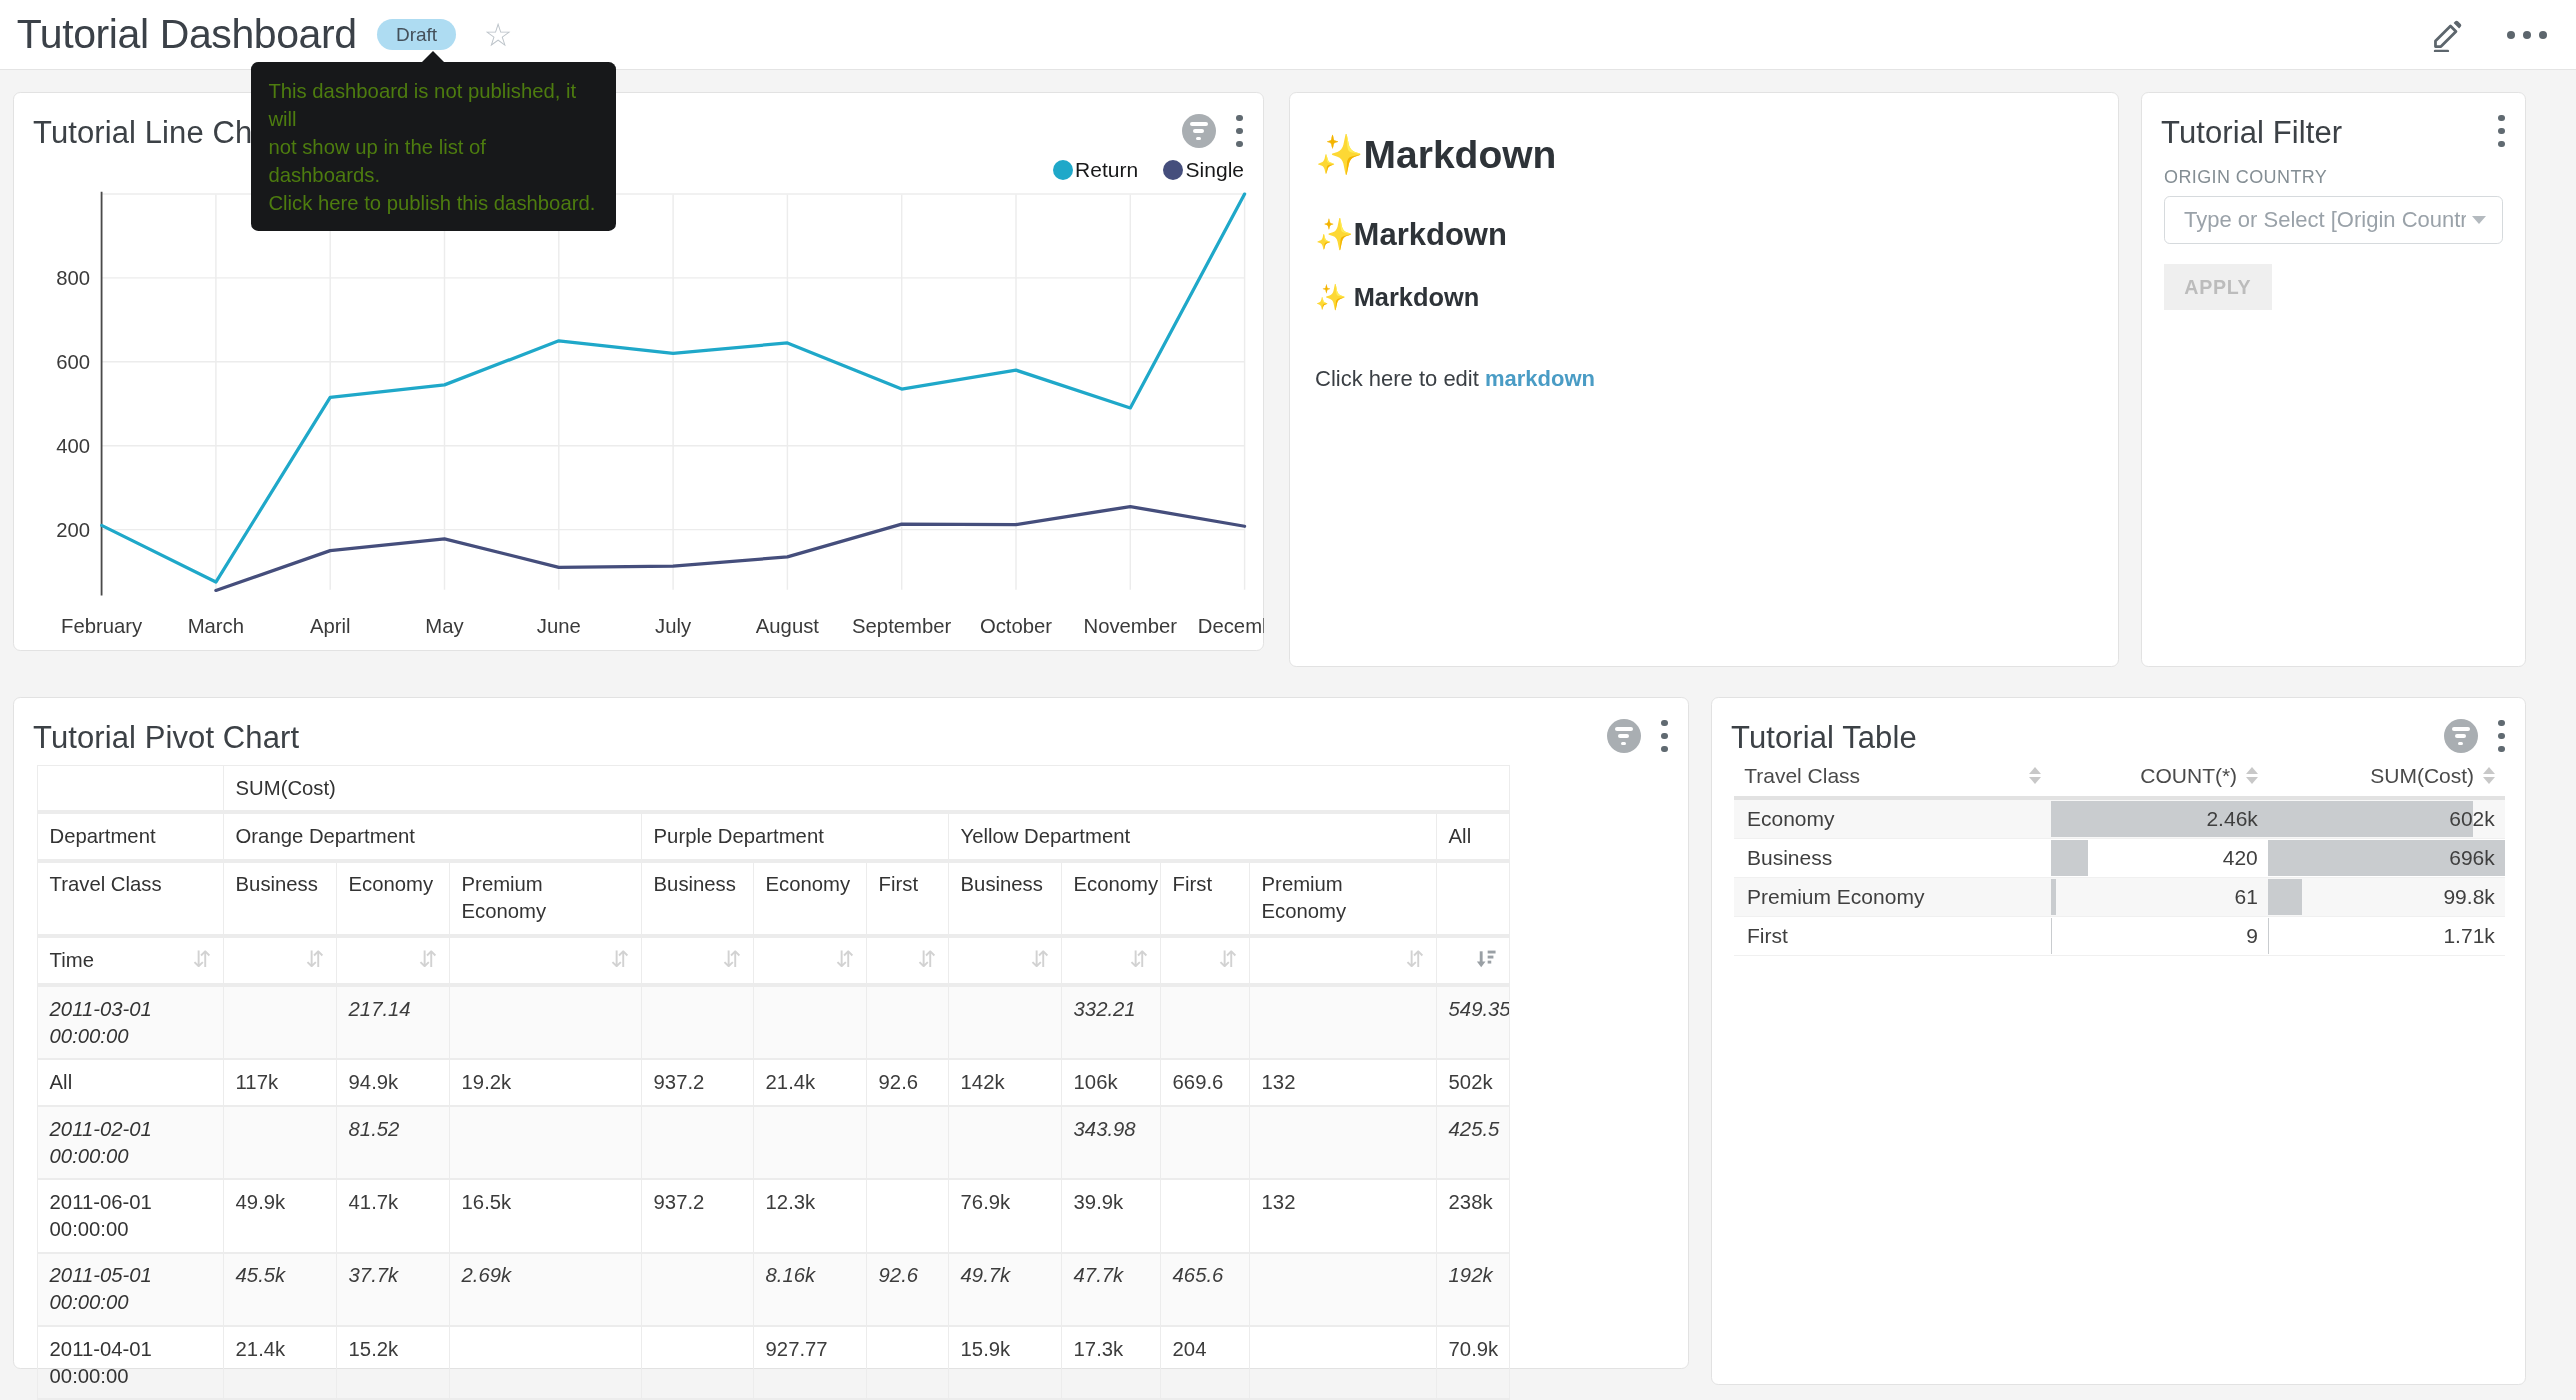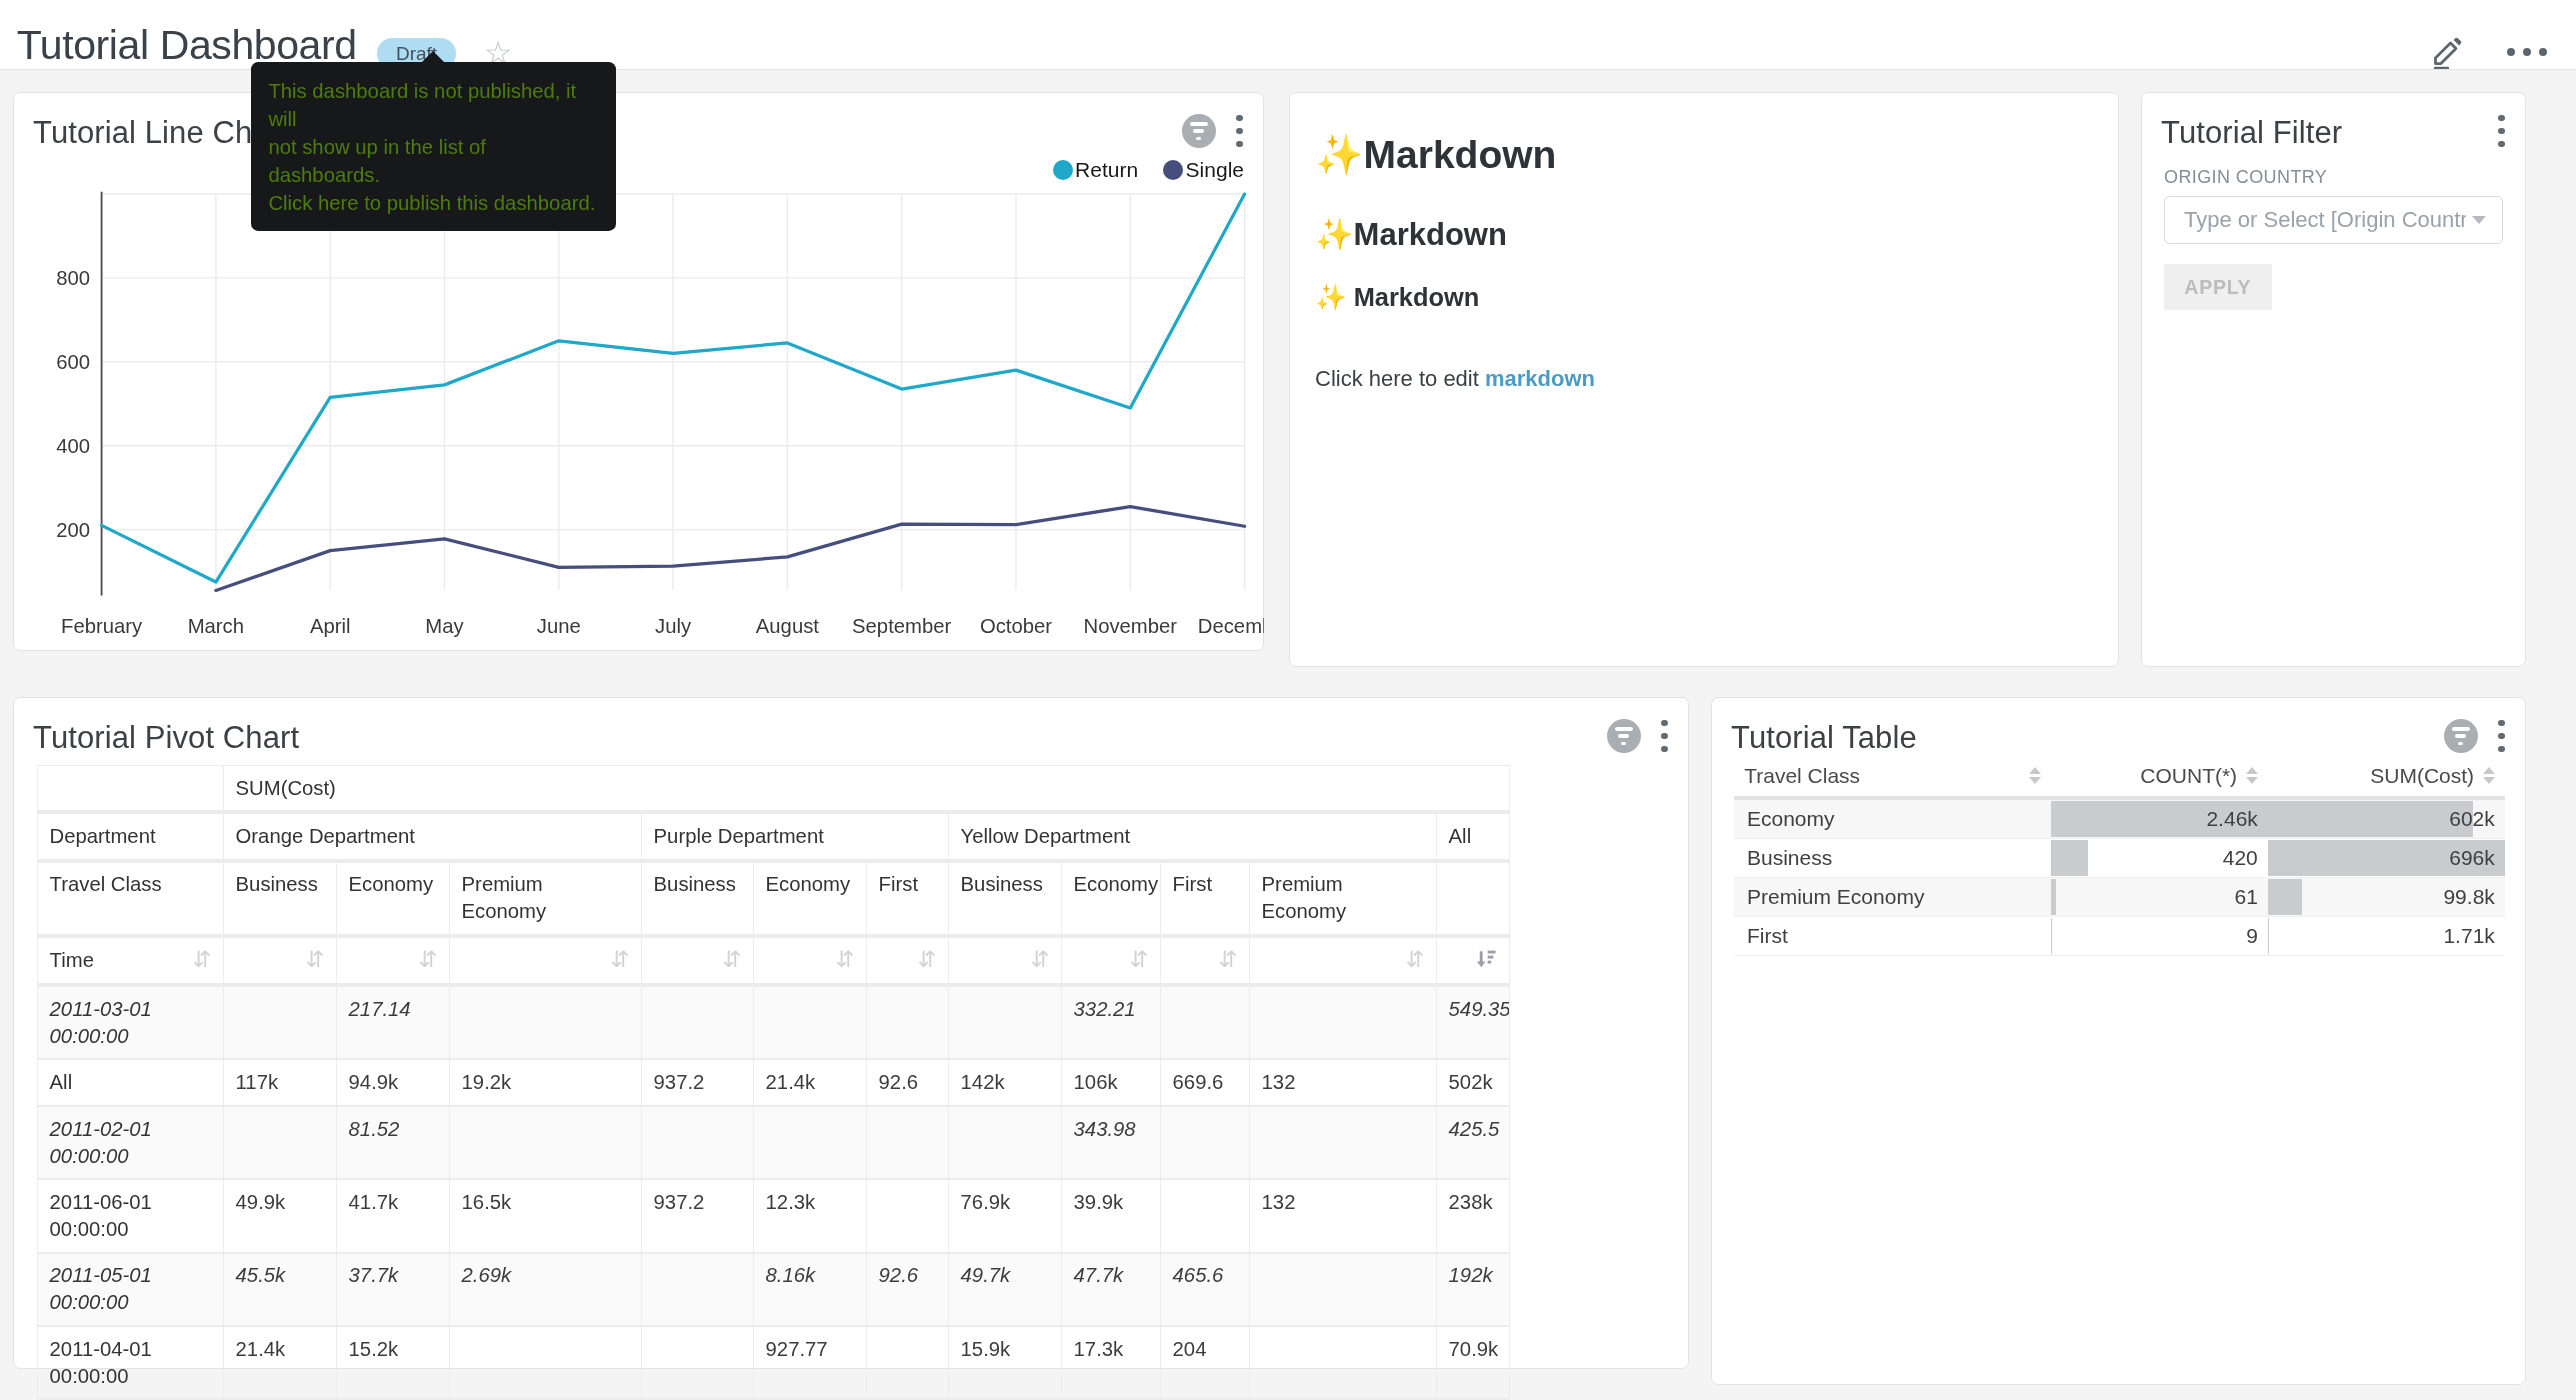--- a/index.html
+++ b/index.html
@@ -4,21 +4,21 @@
 <style>
   html,body{margin:0;padding:0;}
   body{
     width:2576px;height:1400px;position:relative;overflow:hidden;
     background:#f4f4f4;font-family:"Liberation Sans",sans-serif;
     -webkit-font-smoothing:antialiased;
   }
   
   .app-header{
     position:absolute;left:0;top:0;width:2576px;height:70px;background:#fff;
-    border-bottom:1.5px solid #e4e4e4;display:flex;align-items:flex-end;box-sizing:border-box;
+    border-bottom:1.5px solid #e4e4e4;display:flex;align-items:center;box-sizing:border-box;
     padding:0 29px 0 16.7px;z-index:5;
   }
   .dash-title{font-size:41px;color:#3b4148;font-weight:500;letter-spacing:-0.4px;}
   .draft-badge{
     margin-left:20.3px;background:#aedcf2;color:#44505a;font-size:19px;line-height:19px;
     padding:6px 19px;border-radius:29px;cursor:pointer;
   }
   .star-icon{margin-left:27.6px;font-size:32px;color:#bcc3c9;cursor:pointer;line-height:32px;}
   .header-right{margin-left:auto;display:flex;align-items:center;gap:42px;}
   .icon-btn{background:none;border:none;padding:0;cursor:pointer;display:flex;align-items:center;}

